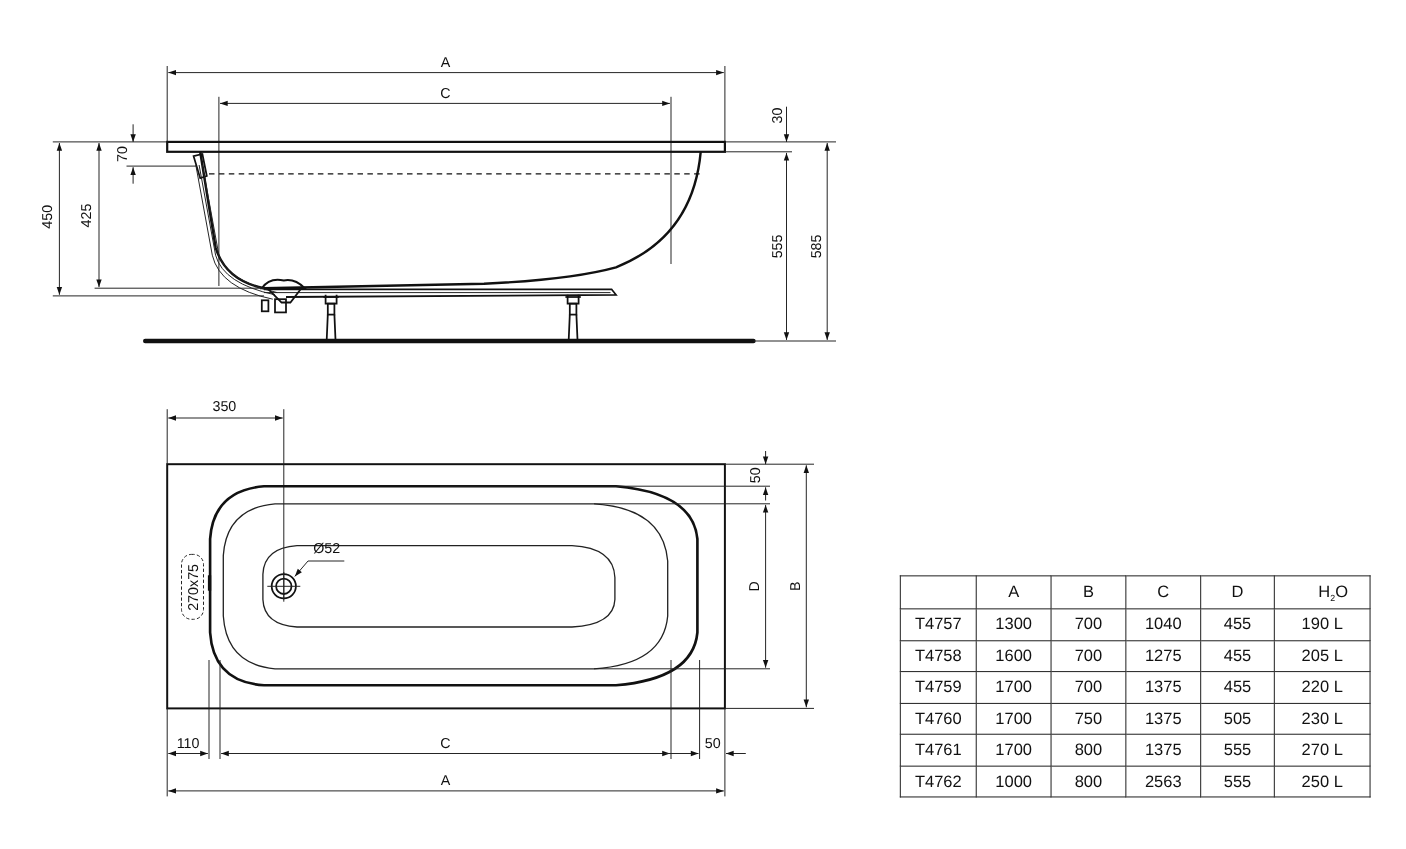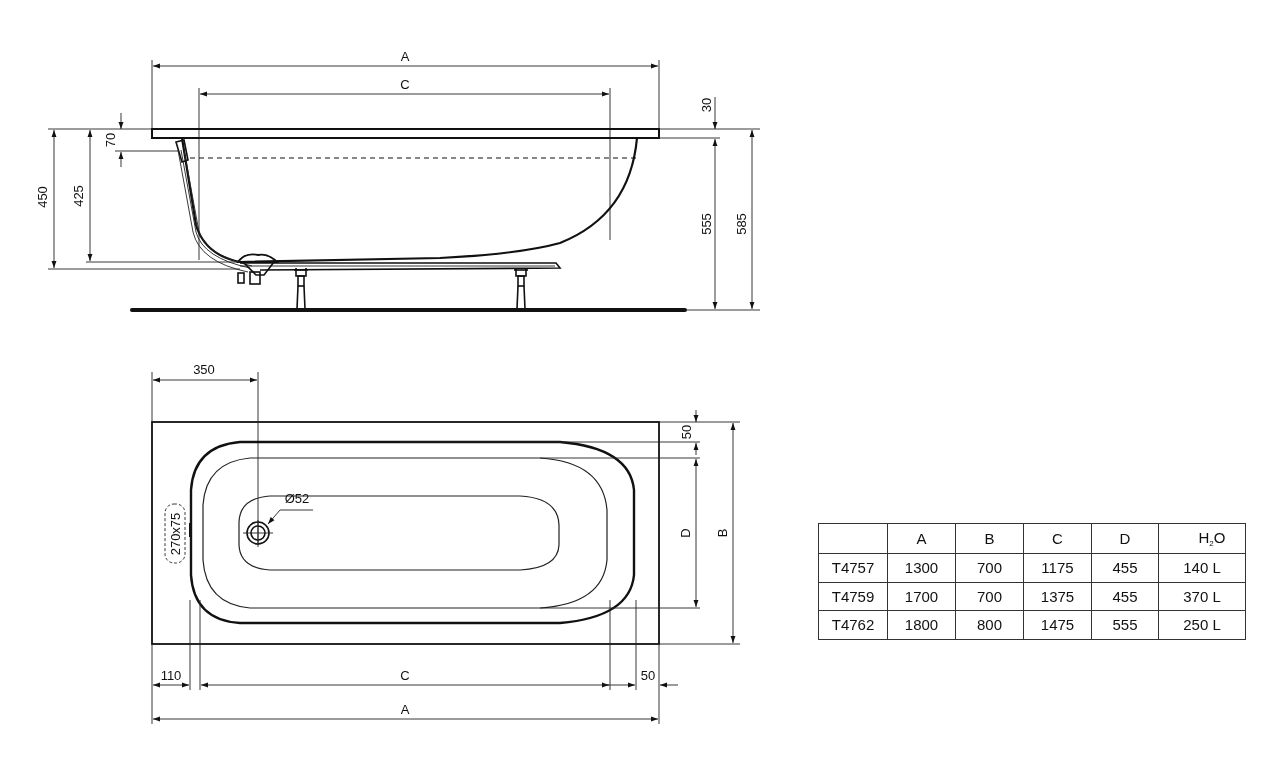--- a/index.html
+++ b/index.html
@@ -211,34 +211,58 @@
     <th class="c1">A</th>
     <th class="c2">B</th>
     <th class="c3">C</th>
     <th class="c4">D</th>
     <th class="c5"><span>H</span><sub>2</sub><span>O</span></th>
   </tr>
   <tr>
     <td>T4757</td>
     <td>1300</td>
     <td>700</td>
-    <td>1175</td>
+    <td>1040</td>
     <td>455</td>
-    <td>140 L</td>
+    <td>190 L</td>
+  </tr>
+  <tr>
+    <td>T4758</td>
+    <td>1600</td>
+    <td>700</td>
+    <td>1275</td>
+    <td>455</td>
+    <td>205 L</td>
   </tr>
   <tr>
     <td>T4759</td>
     <td>1700</td>
     <td>700</td>
     <td>1375</td>
     <td>455</td>
-    <td>370 L</td>
+    <td>220 L</td>
+  </tr>
+  <tr>
+    <td>T4760</td>
+    <td>1700</td>
+    <td>750</td>
+    <td>1375</td>
+    <td>505</td>
+    <td>230 L</td>
+  </tr>
+  <tr>
+    <td>T4761</td>
+    <td>1700</td>
+    <td>800</td>
+    <td>1375</td>
+    <td>555</td>
+    <td>270 L</td>
   </tr>
   <tr>
     <td>T4762</td>
-    <td>1800</td>
+    <td>1000</td>
     <td>800</td>
-    <td>1475</td>
+    <td>2563</td>
     <td>555</td>
     <td>250 L</td>
   </tr>
 </tbody>
   </table>
 
 </body></html>

